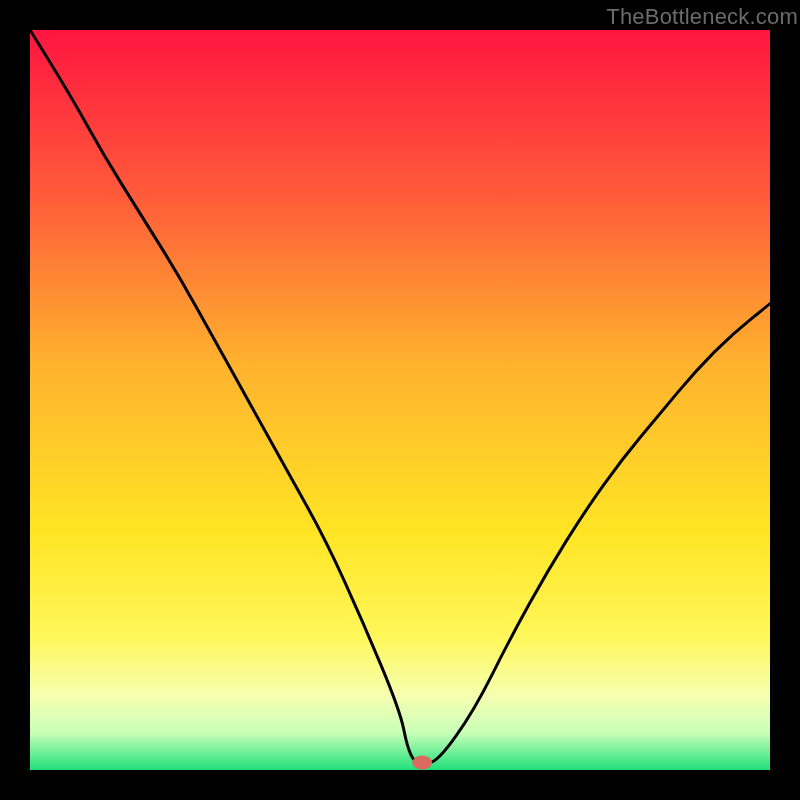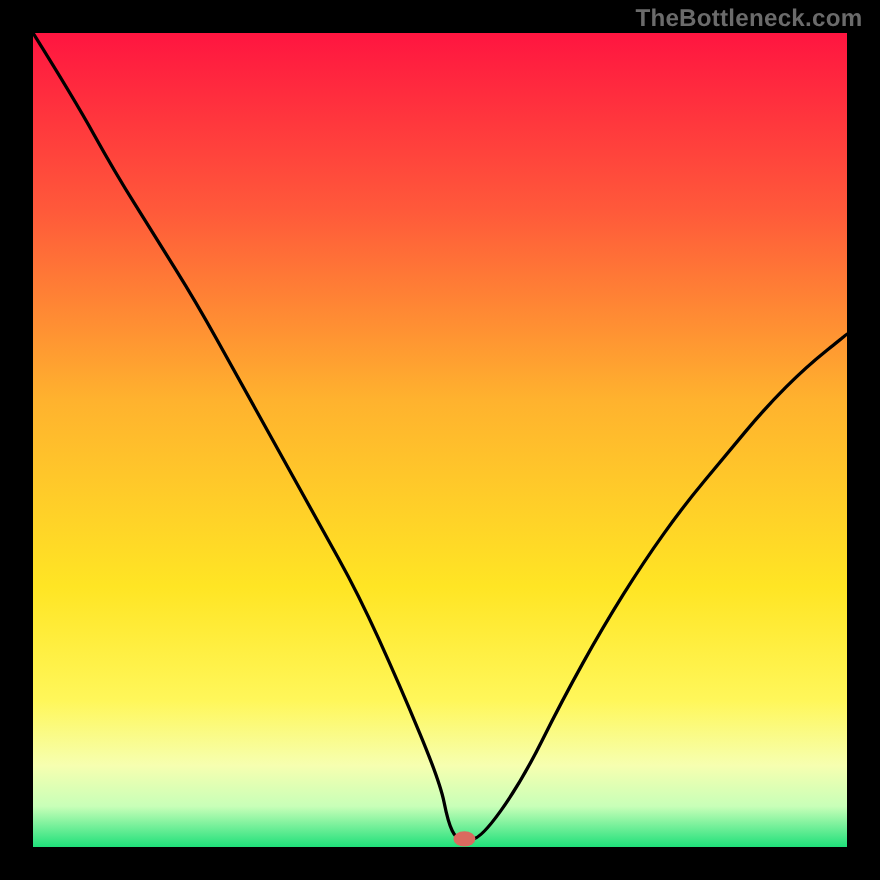--- a/index.html
+++ b/index.html
@@ -12,24 +12,24 @@
   }
   .frame {
     position: relative;
     width: 800px;
     height: 800px;
     background: #000;
   }
   .watermark {
     position: absolute;
     top: 4px;
-    right: 16px;
+    right: 2px;
     font-family: Arial, Helvetica, sans-serif;
     font-size: 22px;
-    font-weight: 700;
+    font-weight: 400;
     color: #6b6b6b;
     letter-spacing: 0.2px;
     z-index: 10;
   }
   svg.plot {
     position: absolute;
     left: 30px;
     top: 30px;
     width: 740px;
     height: 740px;

